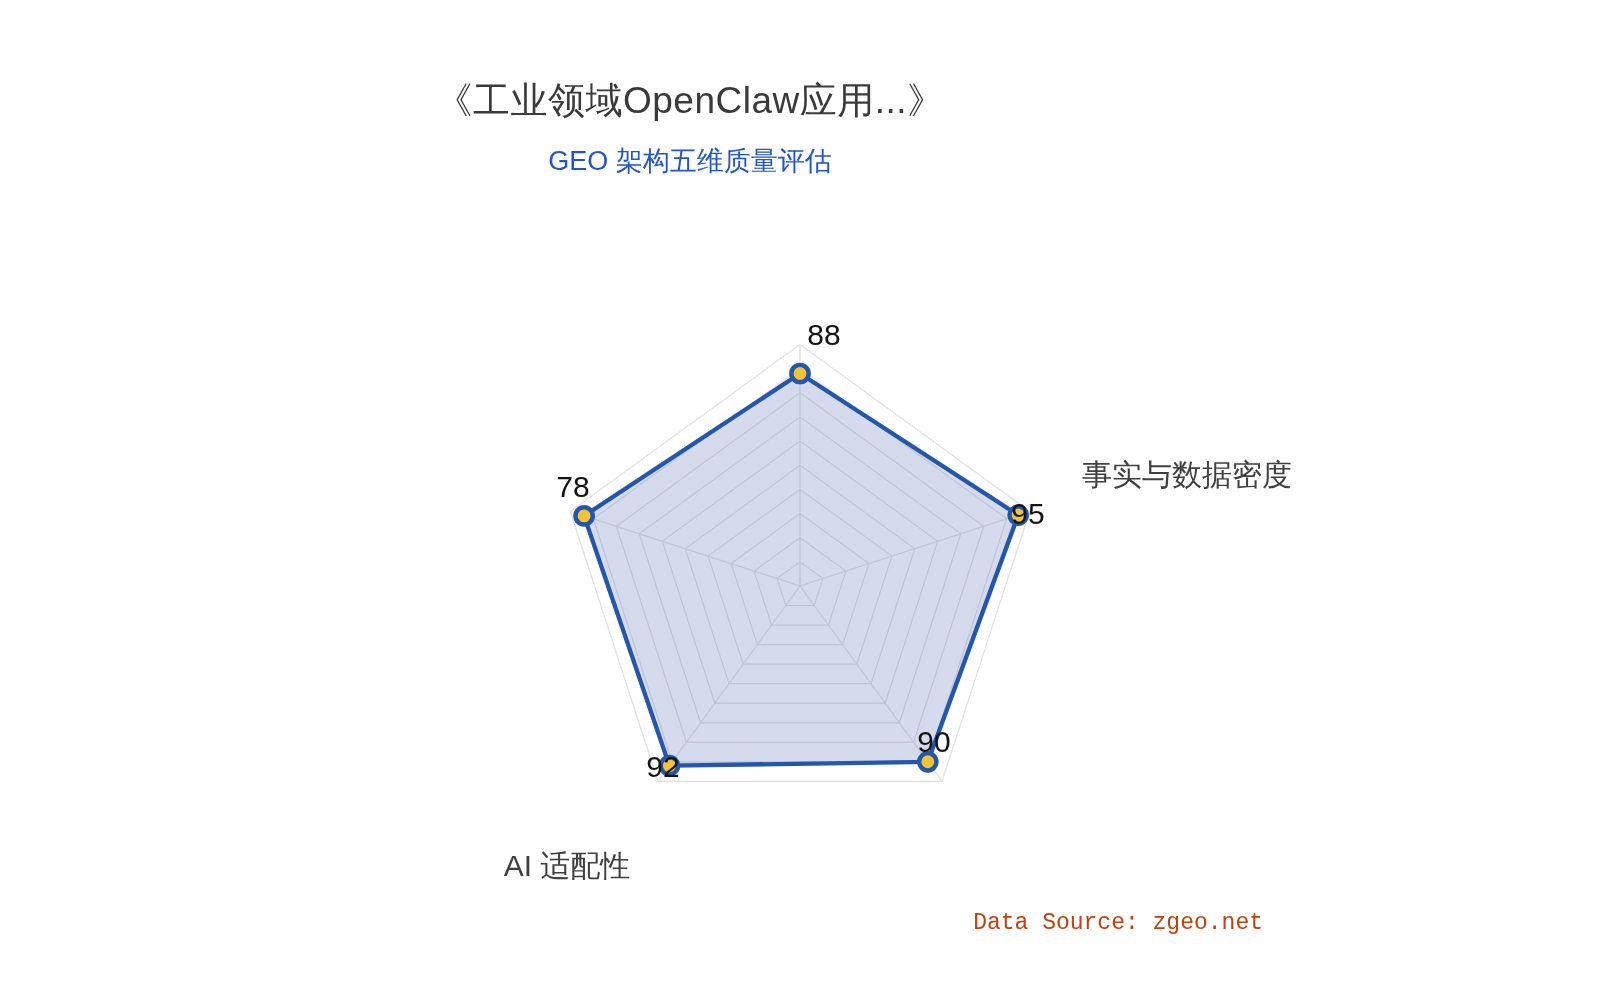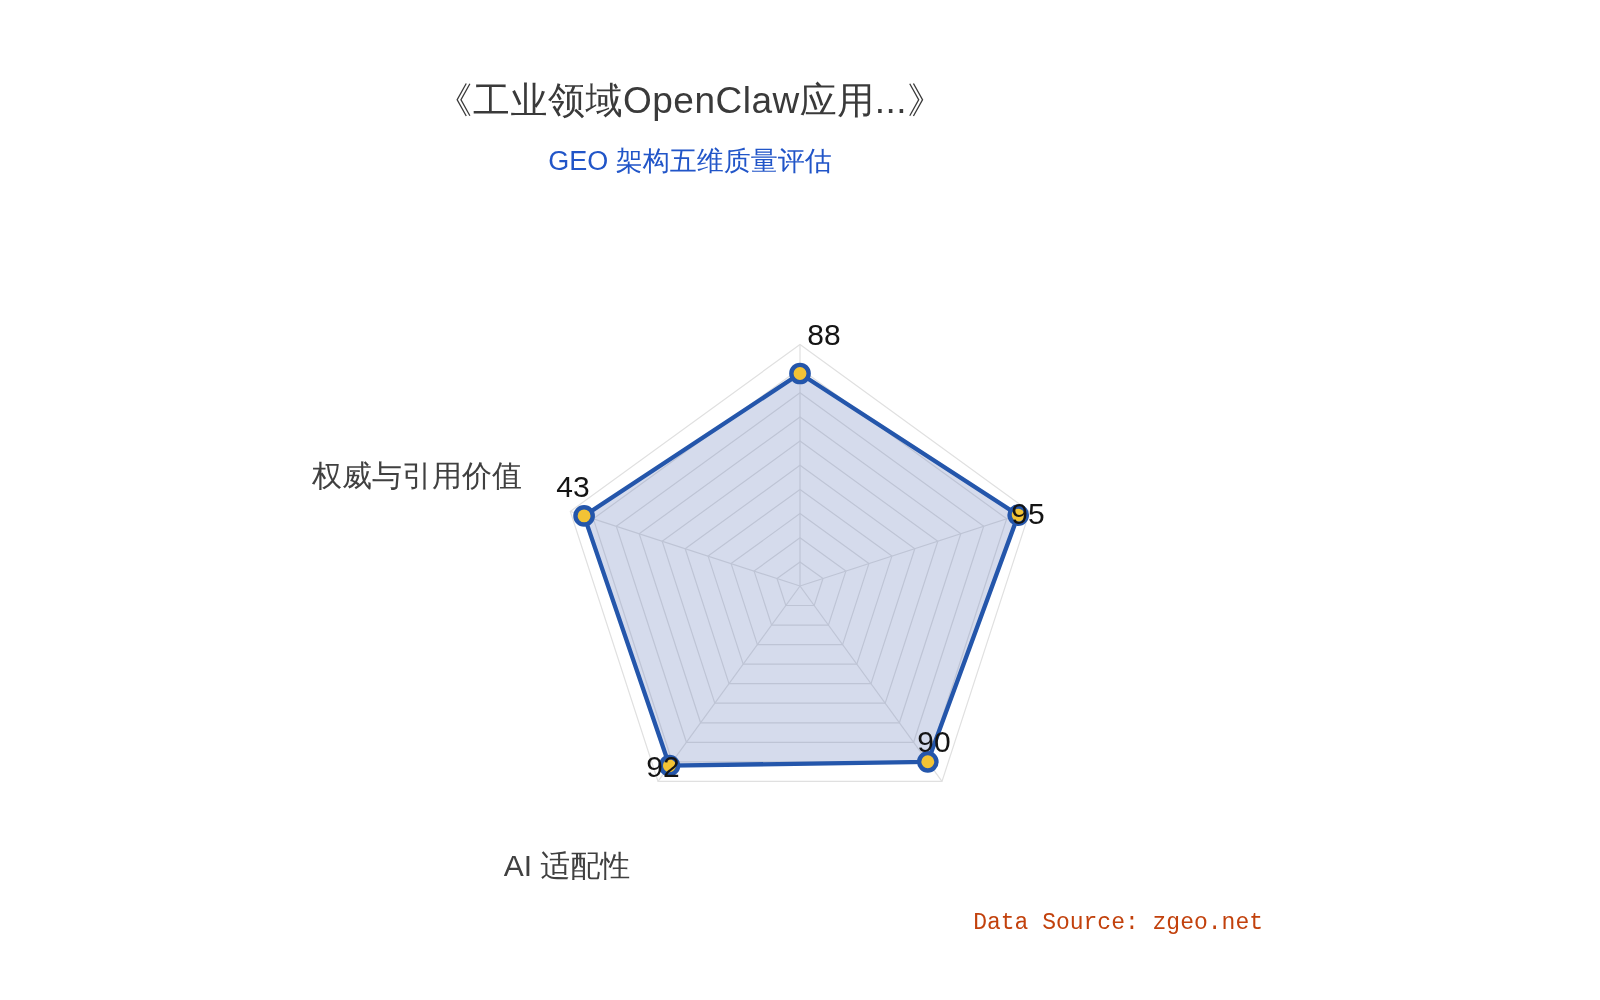--- a/index.html
+++ b/index.html
@@ -64,24 +64,24 @@
         <line x1="800" y1="586" x2="658.0" y2="781.4" stroke="#e0e0e0" stroke-width="1.2"></line>
         <line x1="800" y1="586" x2="570.3" y2="511.4" stroke="#e0e0e0" stroke-width="1.2"></line>
         <polygon points="800.0,373.5 1018.2,515.1 927.8,761.8 669.4,765.7 584.1,515.9" fill="rgba(104,126,188,0.28)" stroke="#2456ab" stroke-width="4.3" stroke-linejoin="round"></polygon>
         <circle cx="800.0" cy="373.5" r="8.65" fill="#f2c335" stroke="#2456ab" stroke-width="4.4"></circle>
         <circle cx="1018.2" cy="515.1" r="8.65" fill="#f2c335" stroke="#2456ab" stroke-width="4.4"></circle>
         <circle cx="927.8" cy="761.8" r="8.65" fill="#f2c335" stroke="#2456ab" stroke-width="4.4"></circle>
         <circle cx="669.4" cy="765.7" r="8.65" fill="#f2c335" stroke="#2456ab" stroke-width="4.4"></circle>
         <circle cx="584.1" cy="515.9" r="8.65" fill="#f2c335" stroke="#2456ab" stroke-width="4.4"></circle>
       </svg></div>
 
+  <div class="axis-name n1">事实与数据密度</div>
   <div class="axis-name n3">AI 适配性</div>
-  <div class="axis-name n4">权威与引用价值</div>
 
   <div class="value-label v0">88</div>
   <div class="value-label v1">95</div>
   <div class="value-label v2">90</div>
   <div class="value-label v3">92</div>
-  <div class="value-label v4">43</div>
+  <div class="value-label v4">78</div>
 
   <div id="footer-source">Data Source: zgeo.net</div>
 
 </div>
 
 </body></html>

